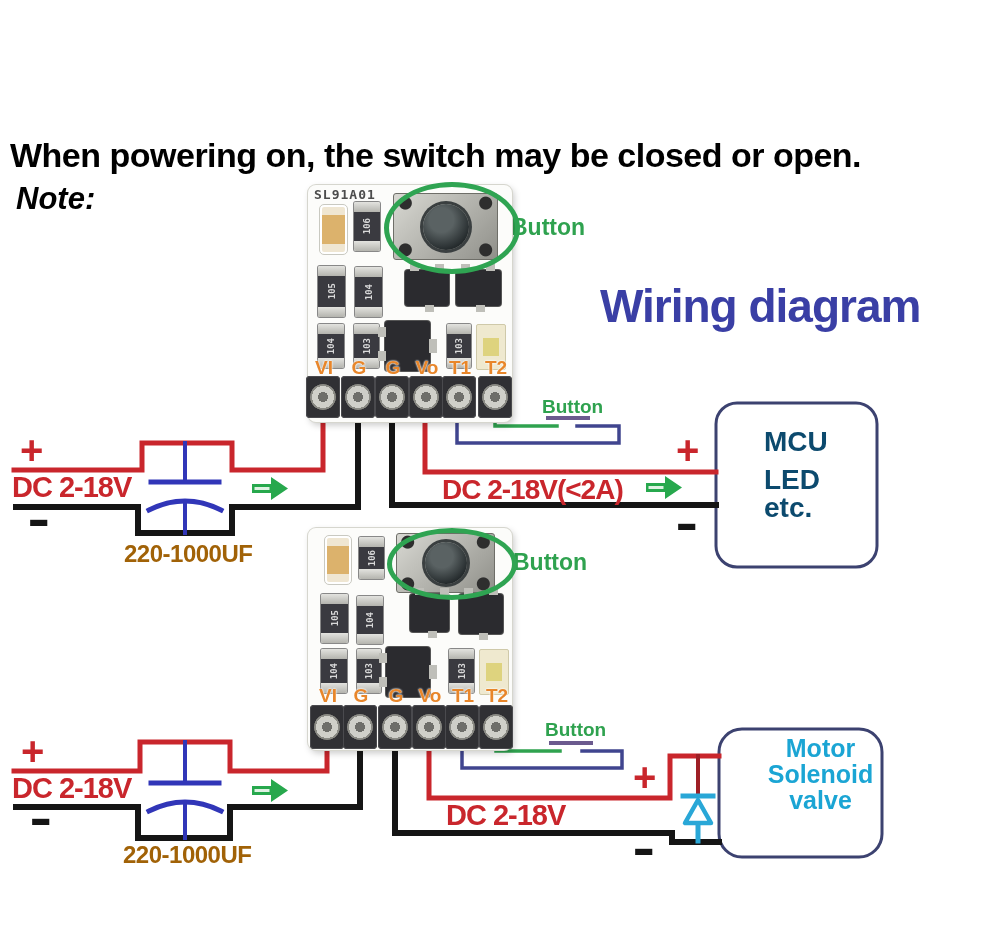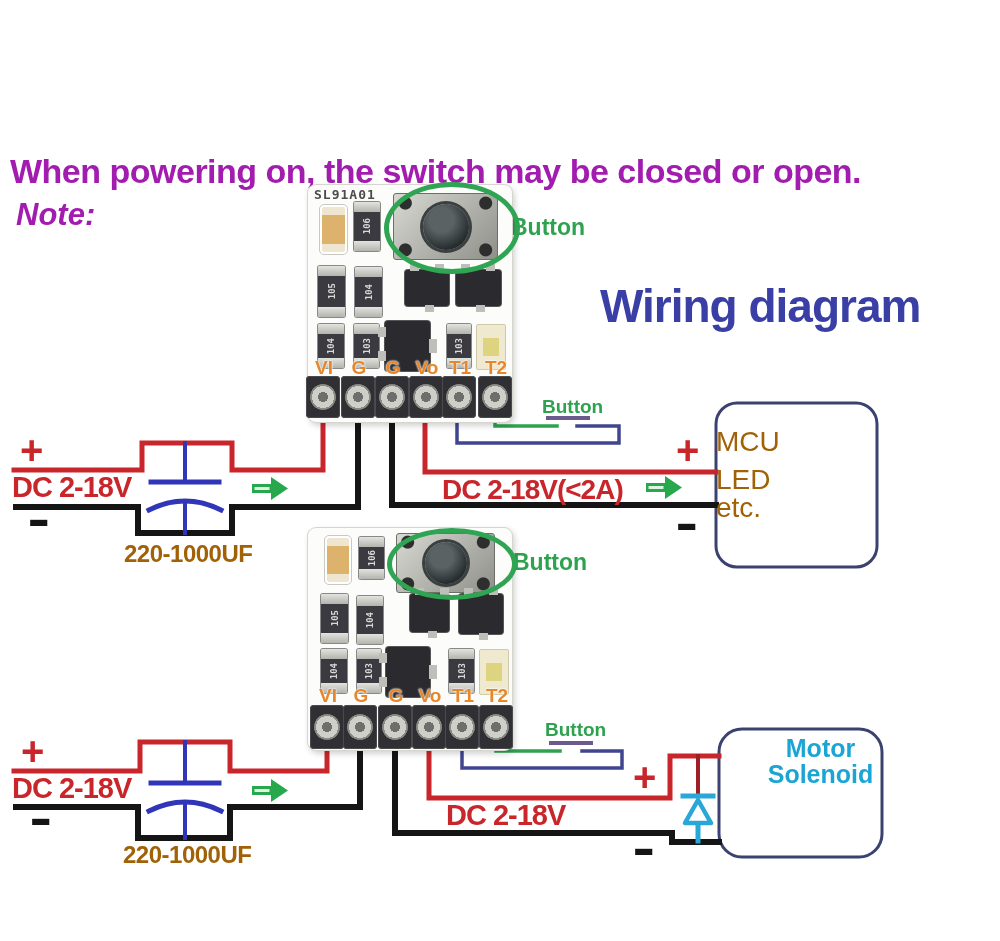--- a/index.html
+++ b/index.html
@@ -1,19 +1,19 @@
 <!DOCTYPE html>
 <html><head>
 <meta charset="utf-8">
 <style>
   html,body{margin:0;padding:0;background:#fff;}
   #canvas{position:relative;width:1000px;height:941px;background:#ffffff;overflow:hidden;
           font-family:"Liberation Sans",sans-serif;}
   .lbl{position:absolute;font-weight:bold;white-space:nowrap;}
-  .red{color:#a21caf;margin-top:16px;}
+  .red{color:#000000;}
   .heading{font-size:34px;letter-spacing:-0.5px;}
   .note{font-size:31px;font-style:italic;}
   .title{font-size:46px;color:#3a3fa5;letter-spacing:-1px;text-align:right;}
   .watermark{position:absolute;left:316px;top:459px;font-size:30px;font-weight:bold;
              letter-spacing:5px;color:rgba(255,255,255,0.92);-webkit-text-stroke:2px #bdbdbd;
              text-shadow:0 0 1px #cfcfcf;z-index:3;pointer-events:none;}
   .sign{font-weight:900;font-size:40px;line-height:28px;}
   .minus{font-weight:900;font-size:52px;line-height:26px;color:#151515;transform:scaleX(1.3);}
   .dcred{color:#c9262c;letter-spacing:-1px;}
   .capblue{color:#a16207;font-size:24px;letter-spacing:-0.5px;}
@@ -54,22 +54,22 @@
            box-shadow:0 0 0 3px #3a3f40;}
   .ring{position:absolute;border:5px solid #2fa452;border-radius:50%;z-index:5;}
   .pinlbl{position:absolute;width:36px;text-align:center;font-weight:bold;font-size:19px;
           color:#e8862a;text-shadow:0 0 2px #fff,0 0 2px #fff;}
   .pad{position:absolute;width:34px;height:42px;background:#303034;border-radius:4px;
        box-shadow:inset 0 0 0 1px #4a4a4e;}
   .pad::before{content:"";position:absolute;left:50%;top:50%;transform:translate(-50%,-50%);
        width:26px;height:26px;border-radius:50%;
        background:radial-gradient(circle,#6e6e6a 0 5px,#cfcfc9 5px 11px,#8a8a84 11px 13px,transparent 13px);}
   
-  .mcu-text{position:absolute;left:716px;top:403px;width:161px;padding-top:25px;
-            box-sizing:border-box;z-index:4;color:#a16207;font-weight:normal;font-size:28px;line-height:28px;}
+  .mcu-text{position:absolute;left:716px;top:403px;width:161px;padding-top:25px;padding-left:48px;
+            box-sizing:border-box;z-index:4;color:#0c4a6e;font-weight:bold;font-size:28px;line-height:28px;}
   .mcu-text .l1{margin-bottom:10px;}
   .motor-text{position:absolute;left:719px;top:729px;width:163px;padding-top:6px;box-sizing:border-box;
               text-align:center;z-index:4;color:#1ba5d4;font-weight:bold;font-size:25px;line-height:26px;margin-left:20px;}
 </style>
 </head>
 <body>
 
 <div id="canvas">
 
   <svg width="1000" height="941" viewBox="0 0 1000 941">
@@ -277,15 +277,16 @@
   <div class="lbl dcred" style="left:12px;top:772px;font-size:29px;">DC 2-18V</div>
   <div class="lbl minus" style="left:32px;top:804px;">-</div>
   <div class="lbl capblue" style="left:123px;top:841px;">220-1000UF</div>
   <div class="lbl green" style="left:545px;top:719px;font-size:19px;">Button</div>
   <div class="lbl sign dcred" style="left:633px;top:763px;z-index:4;">+</div>
   <div class="lbl dcred" style="left:446px;top:799px;font-size:29px;z-index:4;">DC 2-18V</div>
   <div class="lbl minus" style="left:635px;top:834px;z-index:4;">-</div>
   <div class="motor-text">
     <div>Motor</div>
     <div>Solenoid</div>
+    <div>valve</div>
   </div>
 
 </div>
 
 </body></html>

